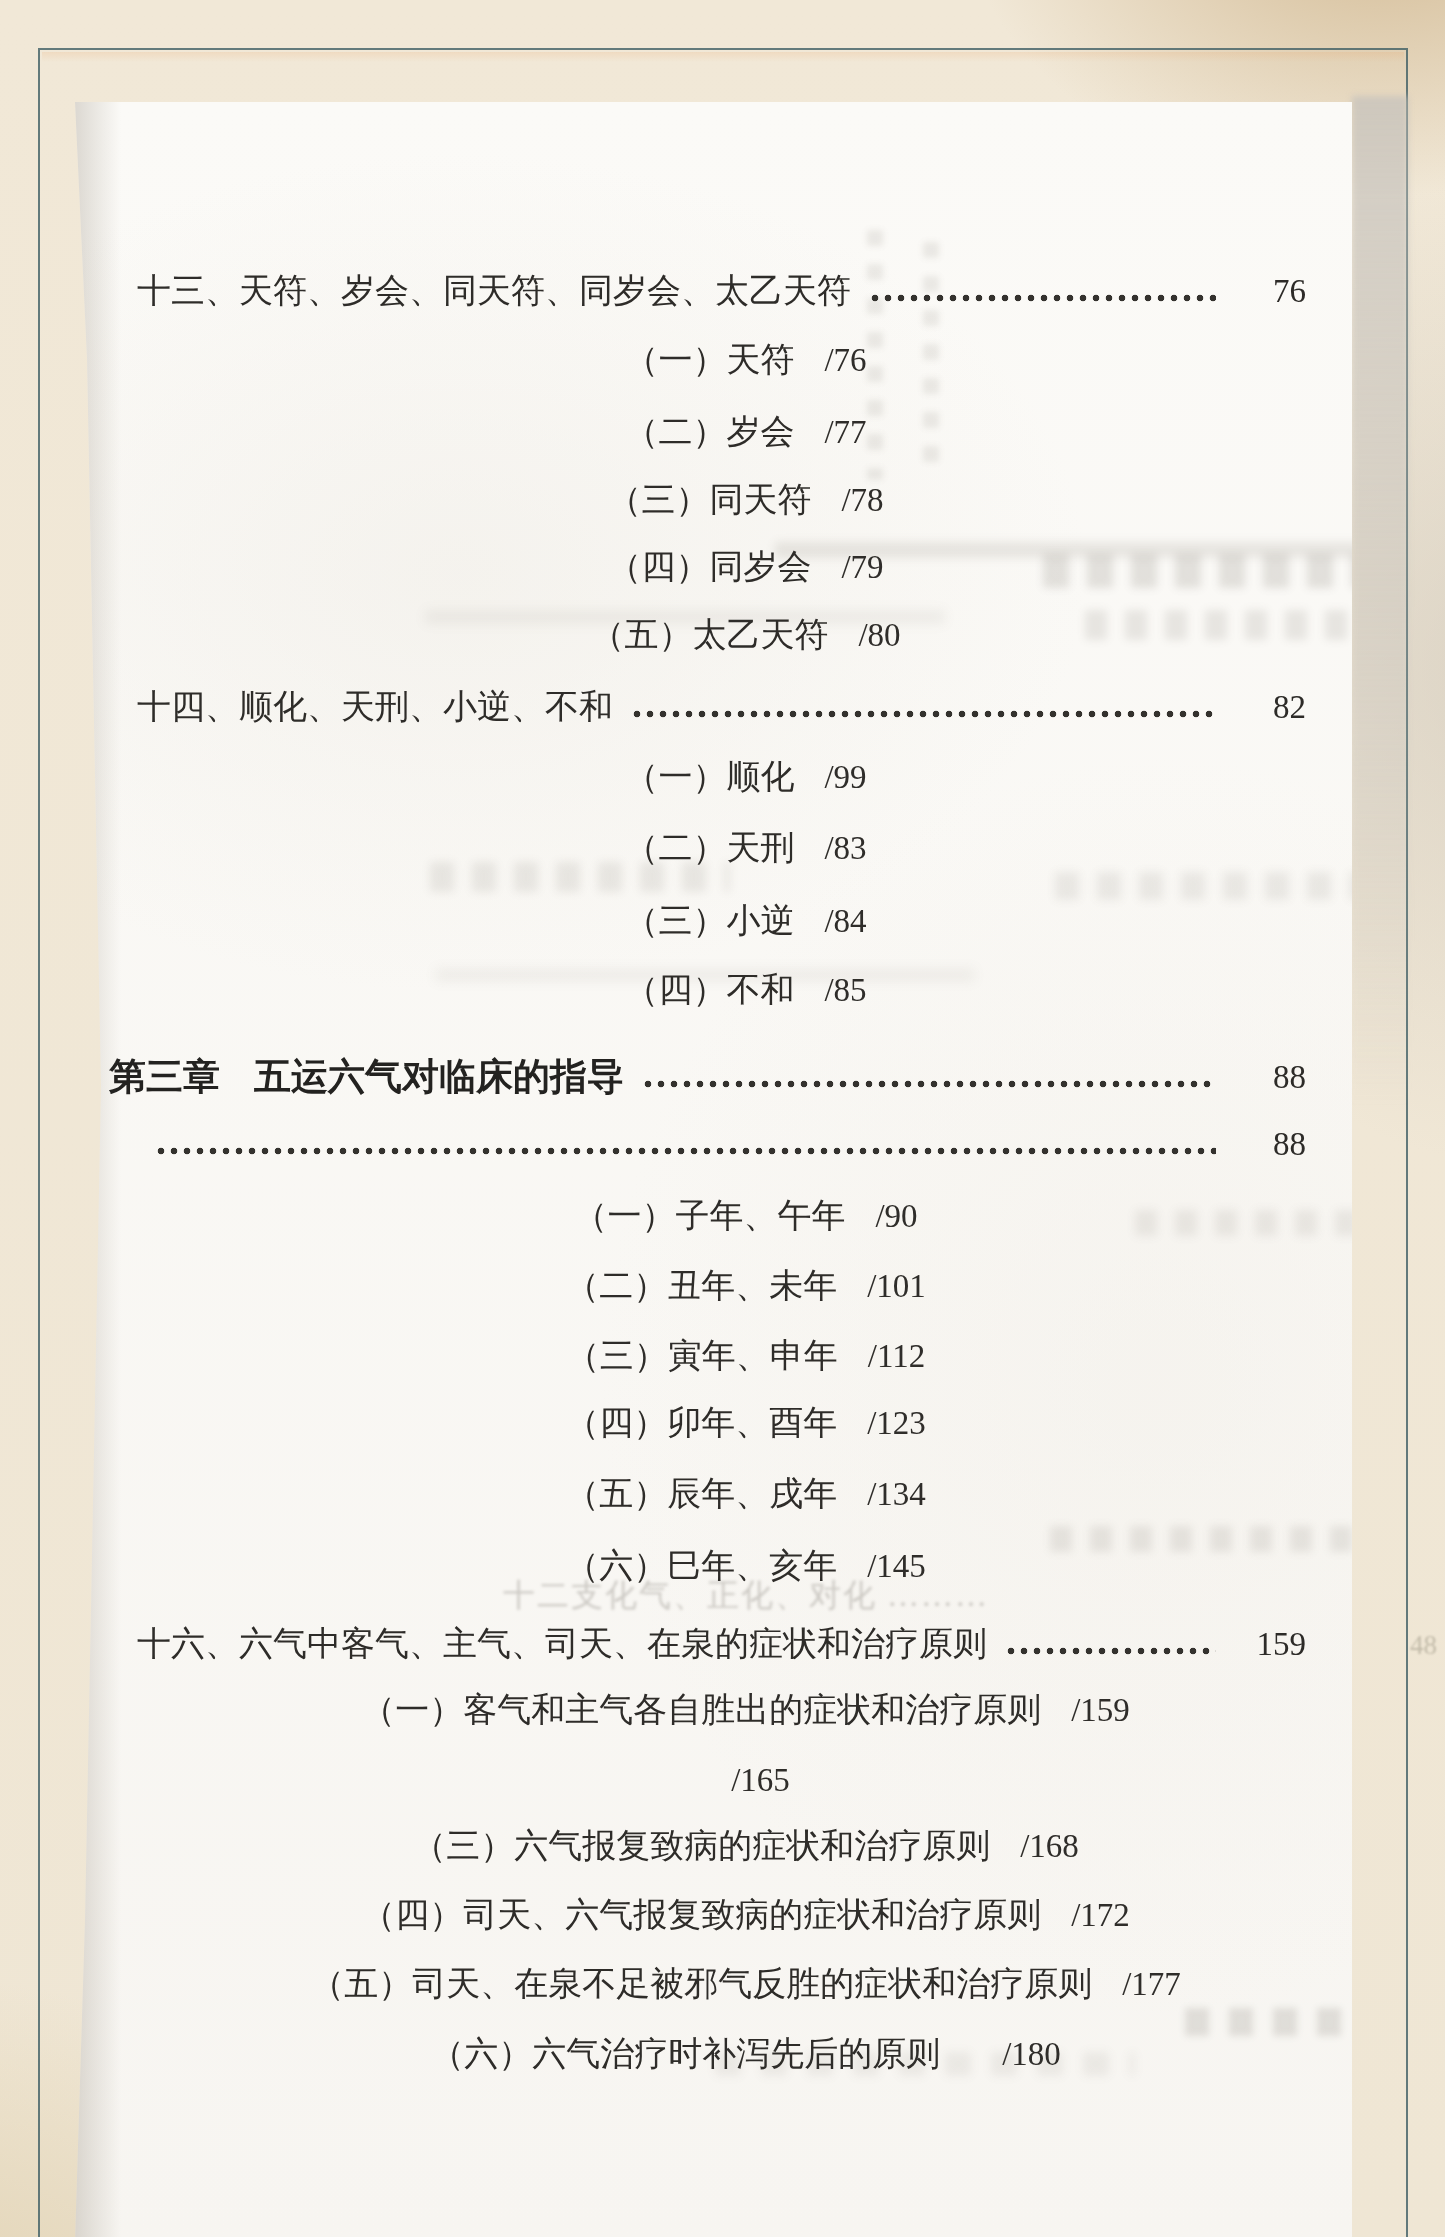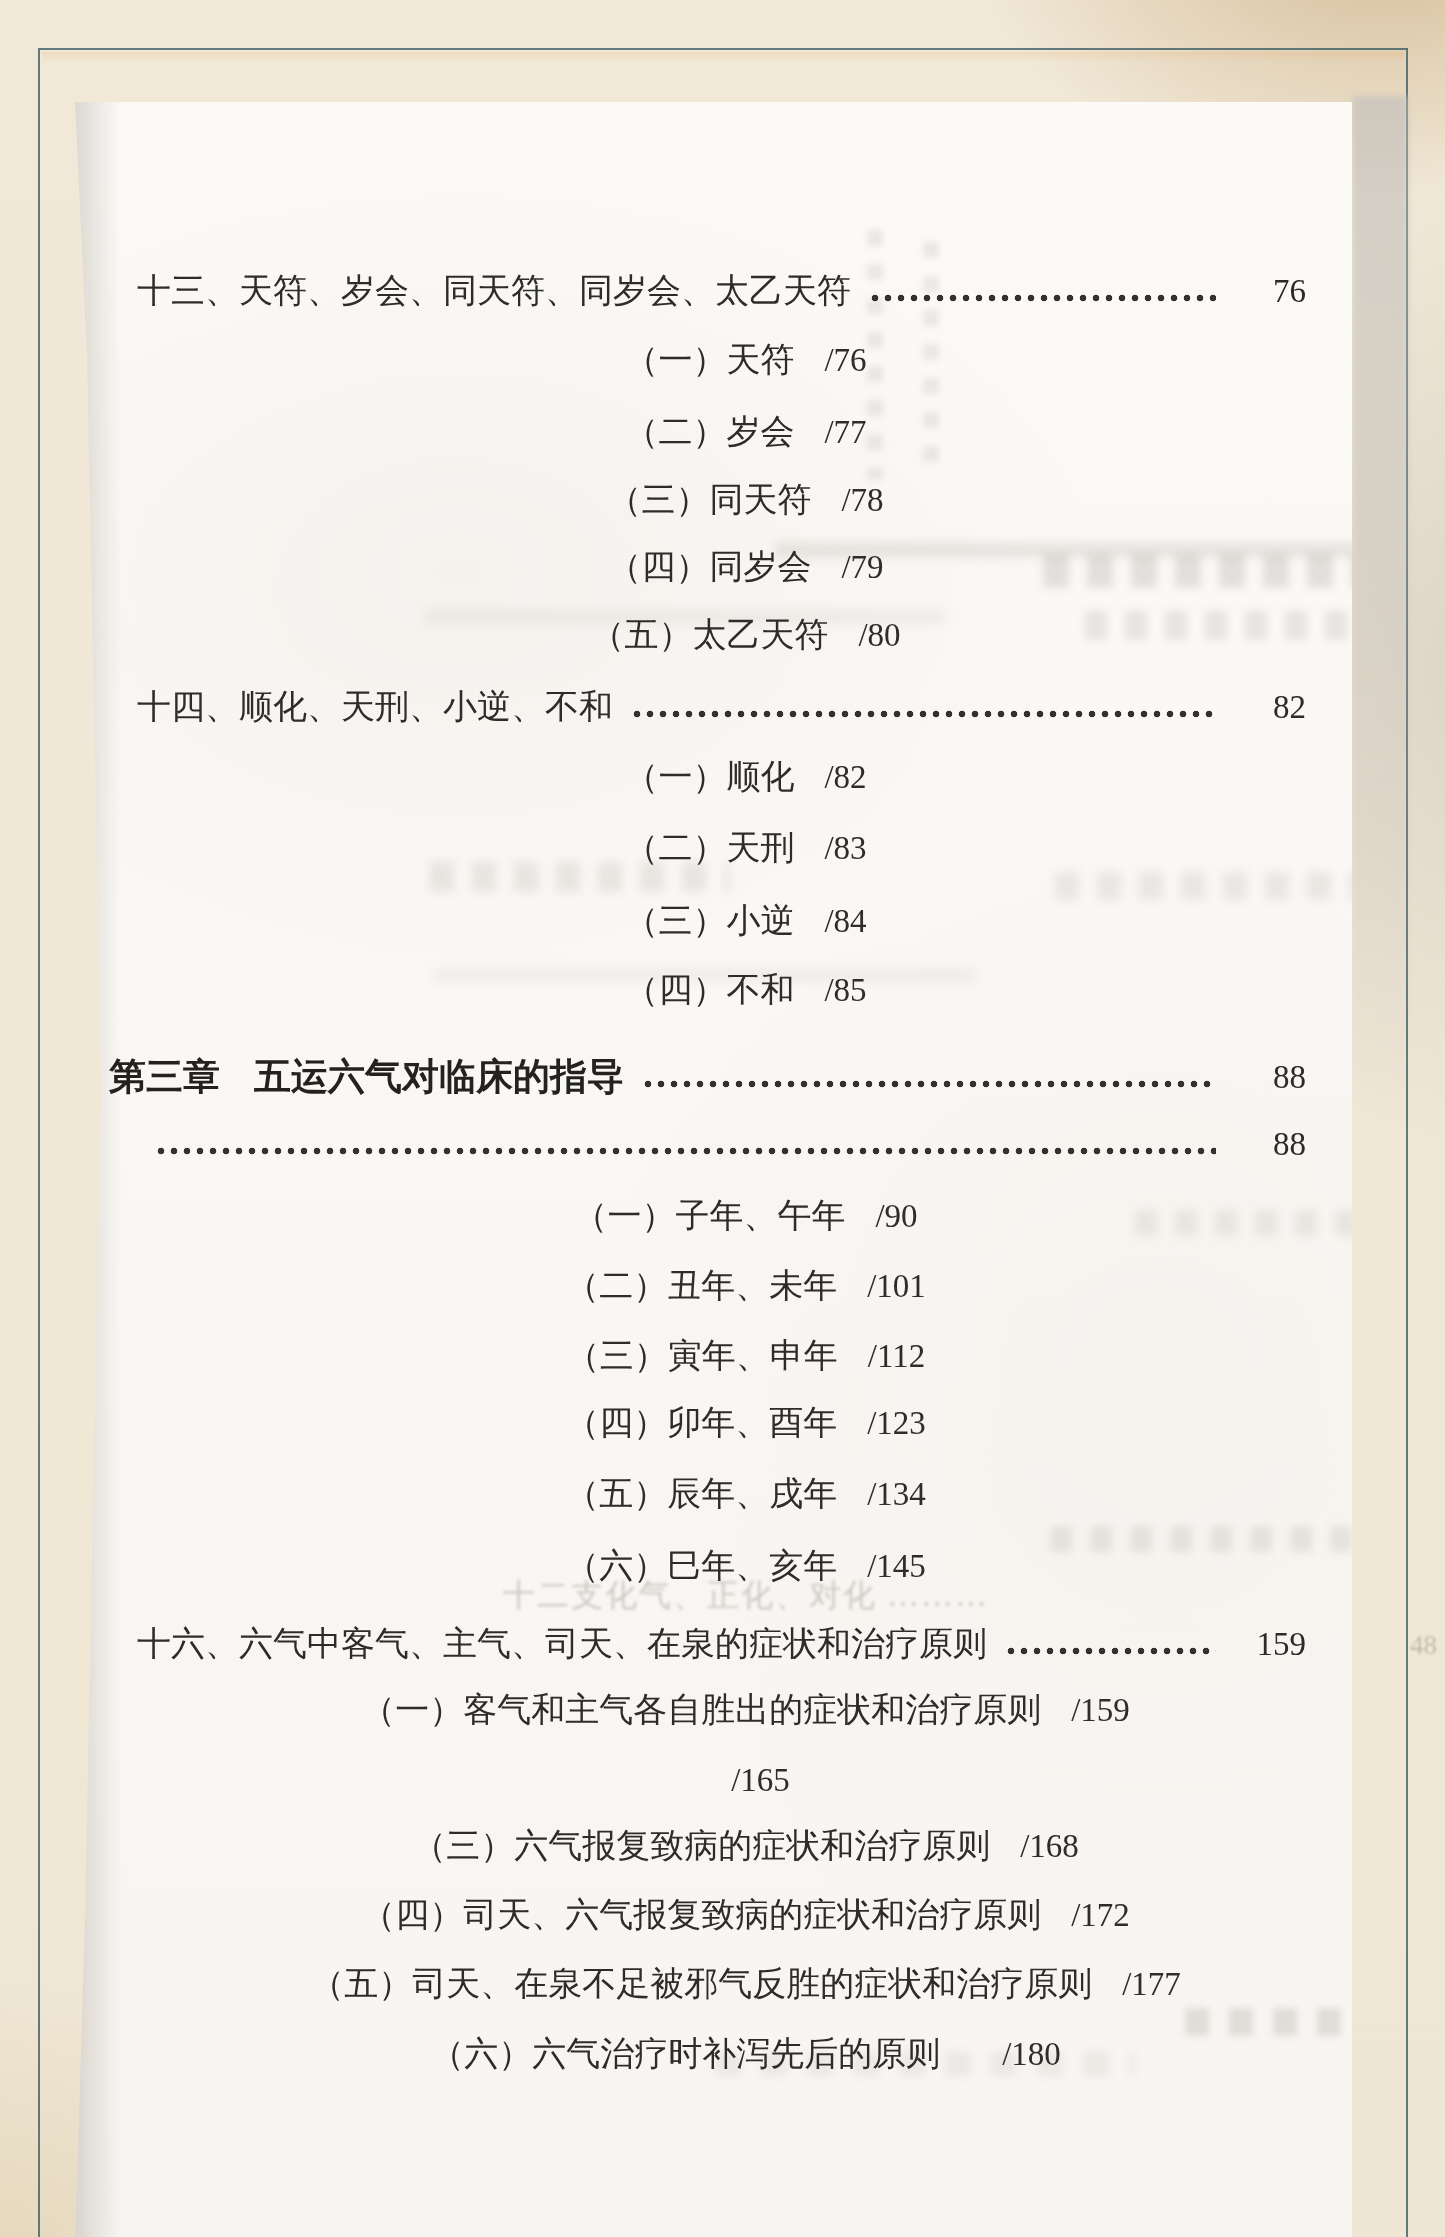--- a/index.html
+++ b/index.html
@@ -152,21 +152,21 @@
         <div class="row lv1" style="top: 569px;">
     <span class="t1">十四、顺化、天刑、小逆、不和</span>
 
     <span class="dots"></span>
     <span class="pg">82</span>
 
   </div>
         <div class="row lv2" style="top: 639px;">
     <span class="t1">（一）顺化</span>
 
-    <span class="ref">/82</span>
+    <span class="ref">/99</span>
   </div>
         <div class="row lv2" style="top: 710px;">
     <span class="t1">（二）天刑</span>
 
     <span class="ref">/83</span>
   </div>
         <div class="row lv2" style="top: 783px;">
     <span class="t1">（三）小逆</span>
 
     <span class="ref">/84</span>

